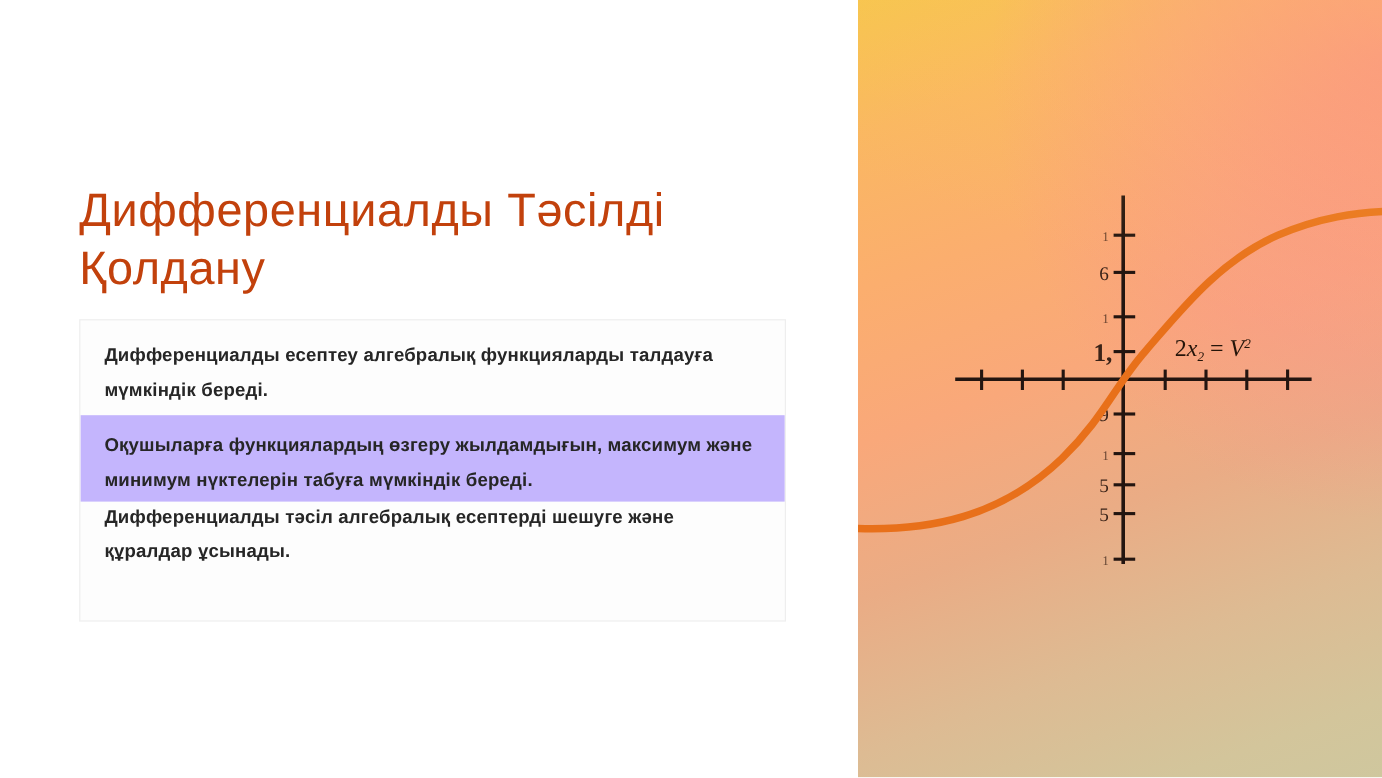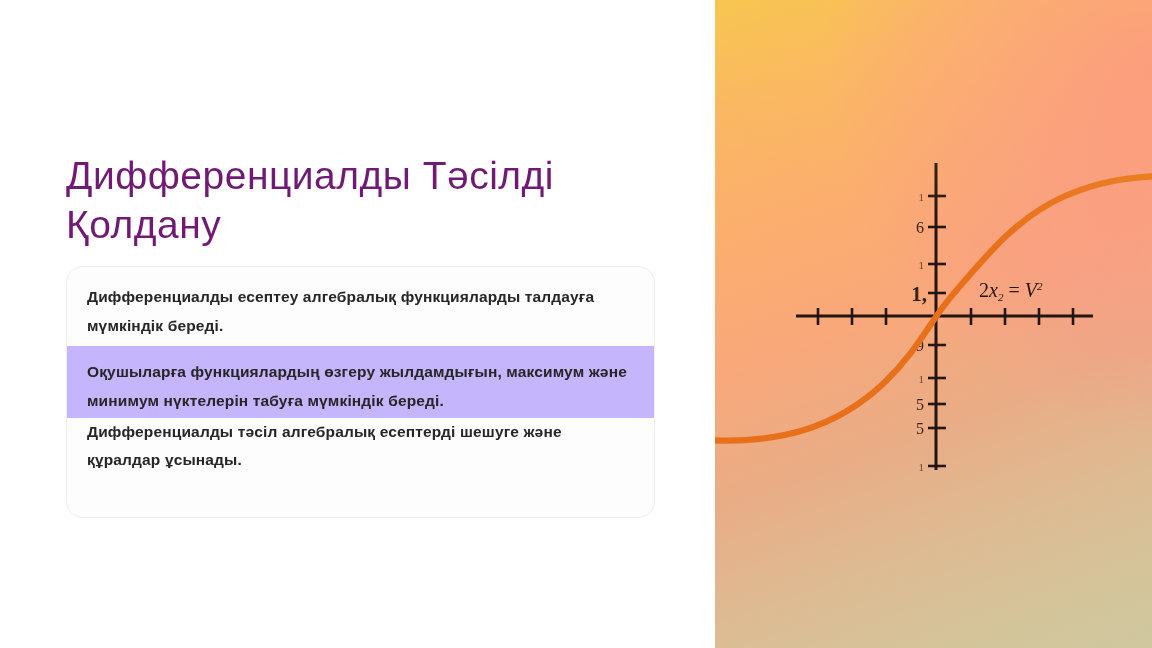--- a/index.html
+++ b/index.html
@@ -54,35 +54,35 @@
   
   #title {
     position: absolute;
     left: 66px;
     top: 132px;
     width: 610px;
     font-size: 39px;
     line-height: 1.25;
     letter-spacing: 0.5px;
     font-weight: 400;
-    color: #701a75;
+    color: #c2410c;
     white-space: pre-line;
     margin-top: 20px;
   }
 
   #body-card {
     position: absolute;
     left: 66px;
     top: 266px;
     width: 589px;
     height: 252px;
     box-sizing: border-box;
     background: #fdfdfd;
     border: 1px solid #eeeeee;
-    border-radius: 17px;
+    border-radius: 0;
     overflow: hidden;
   }
   .para {
     box-sizing: border-box;
     padding: 14px 20px 12px 20px;
     font-size: 15.5px;
     line-height: 1.85;
     color: #262626;
     font-weight: 600;
     letter-spacing: 0.15px;

